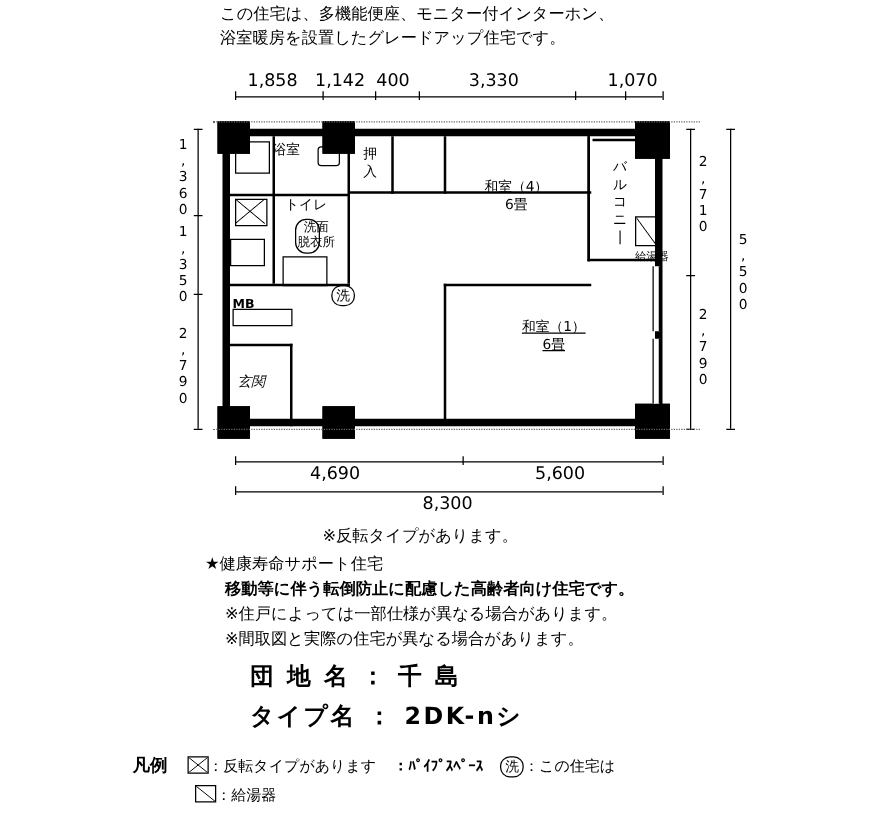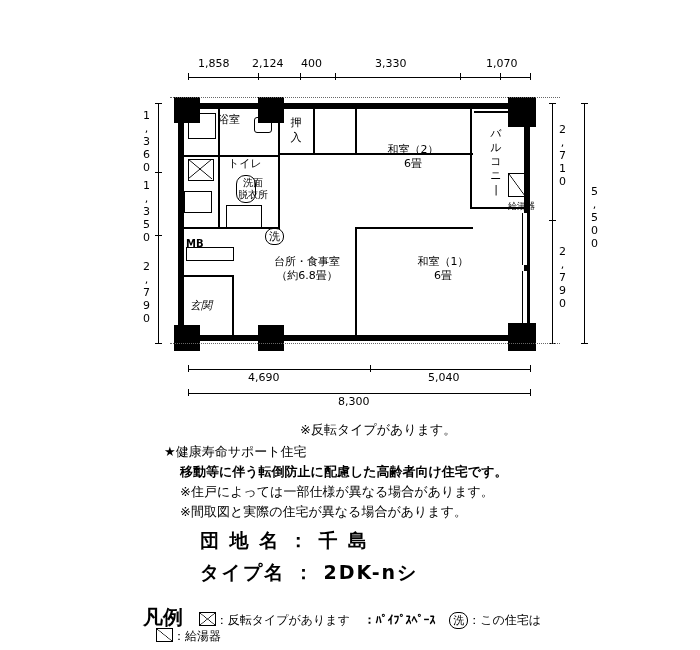--- a/index.html
+++ b/index.html
@@ -11,21 +11,21 @@
     position:relative;
     overflow:hidden;
   }
   .abs{position:absolute;}
   .t{white-space:nowrap;}
 
   
   .hdr{font-size:13px;line-height:19px;left:176px;top:2px;}
 
   
-  .dim{font-size:11px;}
+  .dim{font-size:14px;}
   .vdim{font-size:11px;writing-mode:vertical-rl;text-orientation:upright;letter-spacing:0px;}
 
   
   #plan{left:170px;top:95px;width:360px;height:255px;}
 
   .wall{position:absolute;background:#000;}
   .thinwall{position:absolute;background:#000;}
   .pillar{position:absolute;background:#000;border:2px solid #000;}
   .roomlbl{position:absolute;font-size:11px;text-align:center;line-height:14px;}
 
@@ -49,34 +49,36 @@
   .boxicon:after{background:linear-gradient(to bottom right,transparent calc(50% - 0.6px),#000 50%,transparent calc(50% + 0.6px));}
   .boxicon2{display:inline-block;width:15px;height:12px;border:1px solid #000;position:relative;vertical-align:-2px;}
   .boxicon2:before{content:"";position:absolute;left:0;top:0;width:100%;height:100%;
      background:linear-gradient(to top right,transparent calc(50% - 0.6px),#000 50%,transparent calc(50% + 0.6px));}
   .ovl{display:inline-block;border:1px solid #000;border-radius:8px;padding:0 3px;font-size:11px;}
 </style>
 </head>
 <body>
 
 <div class="abs hdr t">
+  <div>この住宅は、多機能便座、モニター付インターホン、</div>
+  <div>浴室暖房を設置したグレードアップ住宅です。</div>
 </div>
 
 <div class="abs" style="left:170px;top:55px;width:390px;height:38px;">
 
   <div class="lineh" style="left:18px;top:22px;width:342px;"></div>
   <div class="tick" style="left:18px;top:18px;"></div>
   <div class="tick" style="left:88px;top:18px;"></div>
   <div class="tick" style="left:130px;top:18px;"></div>
   <div class="tick" style="left:165px;top:18px;"></div>
   <div class="tick" style="left:290px;top:18px;"></div>
   <div class="tick" style="left:330px;top:18px;"></div>
   <div class="tick" style="left:360px;top:18px;"></div>
   <div class="abs dim t" style="left:28px;top:2px;">1,858</div>
-  <div class="abs dim t" style="left:82px;top:2px;">2,124</div>
+  <div class="abs dim t" style="left:82px;top:2px;">1,142</div>
   <div class="abs dim t" style="left:131px;top:2px;">400</div>
   <div class="abs dim t" style="left:205px;top:2px;">3,330</div>
   <div class="abs dim t" style="left:316px;top:2px;">1,070</div>
 </div>
 
 <div class="abs" style="left:118px;top:95px;width:52px;height:255px;">
   <div class="linev" style="left:40px;top:8px;height:240px;"></div>
   <div class="tickh" style="left:37px;top:8px;"></div>
   <div class="tickh" style="left:37px;top:77px;"></div>
   <div class="tickh" style="left:37px;top:140px;"></div>
@@ -98,21 +100,21 @@
   <div class="tickh" style="left:51px;top:248px;"></div>
   <div class="abs vdim" style="left:58px;top:90px;">5,500</div>
 </div>
 
 <div class="abs" style="left:170px;top:355px;width:390px;height:48px;">
   <div class="lineh" style="left:18px;top:14px;width:342px;"></div>
   <div class="tick" style="left:18px;top:10px;"></div>
   <div class="tick" style="left:200px;top:10px;"></div>
   <div class="tick" style="left:360px;top:10px;"></div>
   <div class="abs dim t" style="left:78px;top:16px;">4,690</div>
-  <div class="abs dim t" style="left:258px;top:16px;">5,040</div>
+  <div class="abs dim t" style="left:258px;top:16px;">5,600</div>
   <div class="lineh" style="left:18px;top:38px;width:342px;"></div>
   <div class="tick" style="left:18px;top:34px;"></div>
   <div class="tick" style="left:360px;top:34px;"></div>
   <div class="abs dim t" style="left:168px;top:40px;">8,300</div>
 </div>
 
 <div class="abs" id="plan">
 
   <div class="wall" style="left:8px;top:8px;width:352px;height:6px;"></div>
   <div class="wall" style="left:8px;top:240px;width:352px;height:6px;"></div>
@@ -163,59 +165,55 @@
   <div class="roomlbl" style="left:66px;top:82px;font-size:10px;line-height:12px;width:34px;">
       <span style="display:block">洗面</span>
       <span style="display:block">脱衣所</span>
     </div>
   <div class="roomlbl t" style="left:16px;top:98px;font-size:10px;font-weight:bold;margin-top:44px;">MB</div>
   <div class="roomlbl" style="left:118px;top:20px;width:16px;line-height:15px;">
       <span style="display:block">押</span>
       <span style="display:block">入</span>
     </div>
   <div class="roomlbl" style="left:198px;top:48px;width:90px;">
-    <span style="display:block">和室（2）</span>
+    <span style="display:block">和室（4）</span>
     <span style="display:block">6畳</span>
   </div>
   <div class="roomlbl" style="left:318px;top:32px;width:16px;line-height:14px;font-size:11px;">
     <span style="display:block">バ</span>
       <span style="display:block">ル</span>
       <span style="display:block">コ</span>
       <span style="display:block">ニ</span>
       <span style="display:block">|</span>
   </div>
   <div class="roomlbl t" style="left:338px;top:104px;font-size:9px;">給湯器</div>
-  <div class="roomlbl" style="left:82px;top:160px;width:110px;">
-    <span style="display:block">台所・食事室</span>
-    <span style="display:block">（約6.8畳）</span>
-  </div>
-  <div class="roomlbl" style="left:228px;top:160px;width:90px;">
+  <div class="roomlbl" style="left:228px;top:160px;width:90px;text-decoration:underline;">
     <span style="display:block">和室（1）</span>
     <span style="display:block">6畳</span>
   </div>
   <div class="roomlbl t" style="left:20px;top:204px;font-style:italic;">玄関</div>
   <div class="abs" style="left:95px;top:130px;">
     <span class="ovl">洗</span>
   </div>
 </div>
 
 <div class="abs dot" style="left:170px;top:97px;width:390px;"></div>
 <div class="abs dot" style="left:170px;top:343px;width:390px;"></div>
 
-<div class="abs note t" style="left:258px;top:420px;margin-left:42px;">※反転タイプがあります。</div>
+<div class="abs note t" style="left:258px;top:420px;">※反転タイプがあります。</div>
 <div class="abs note t" style="left:164px;top:442px;">★健康寿命サポート住宅</div>
 <div class="abs note t" style="left:180px;top:462px;font-weight:bold;">移動等に伴う転倒防止に配慮した高齢者向け住宅です。</div>
 <div class="abs note t" style="left:180px;top:482px;">※住戸によっては一部仕様が異なる場合があります。</div>
 <div class="abs note t" style="left:180px;top:502px;">※間取図と実際の住宅が異なる場合があります。</div>
 
 <div class="abs bignote t" style="left:200px;top:528px;">団 地 名 ： 千 島</div>
 <div class="abs bignote t" style="left:200px;top:560px;">タイプ名 ： 2DK-nシ</div>
 
 <div class="abs legend" style="left:106px;top:604px;width:560px;">
-  <span class="t" style="font-size:20px;font-weight:bold;margin-left:37px;">凡例</span>
+  <span class="t" style="font-size:14px;font-weight:bold;">凡例</span>
   <span style="display:inline-block;width:8px;"></span>
   <span class="boxicon"></span><span class="t">：反転タイプがあります</span>
   <span style="display:inline-block;width:6px;"></span>
   <span class="t" style="font-weight:bold;">：ﾊﾟｲﾌﾟｽﾍﾟｰｽ</span>
   <span style="display:inline-block;width:6px;"></span>
   <span class="ovl">洗</span><span class="t">：この住宅は</span>
 </div>
 <div class="abs legend" style="left:156px;top:628px;">
   <span class="boxicon2"></span><span class="t">：給湯器</span>
 </div>

